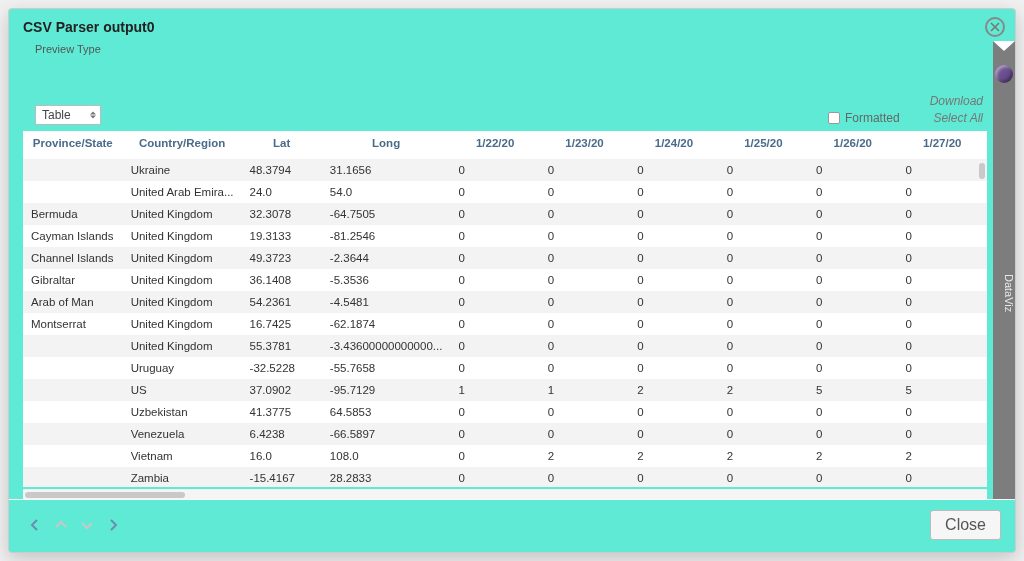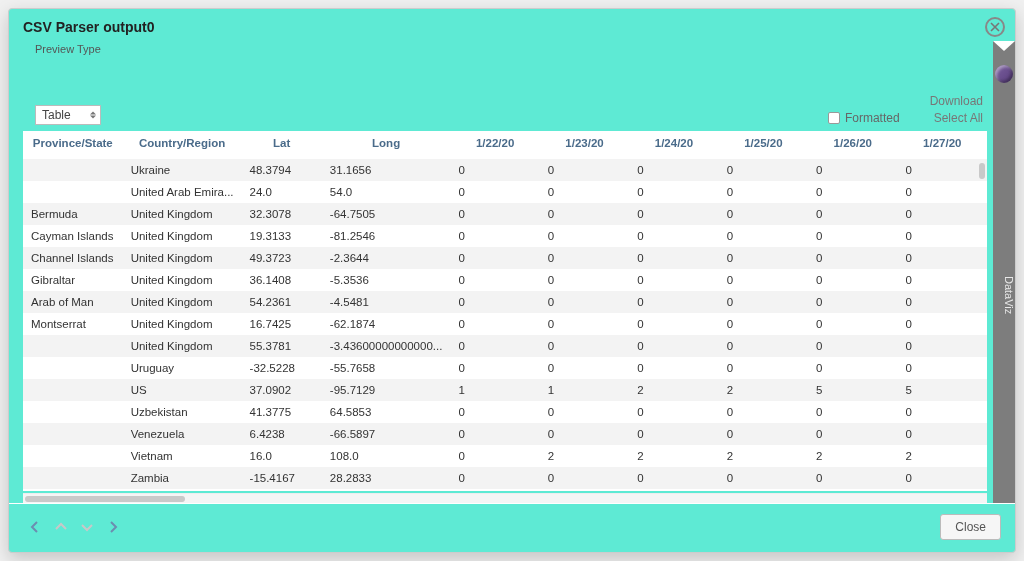--- a/index.html
+++ b/index.html
@@ -97,21 +97,21 @@
     font-size: 12px;
     color: #666;
   }
   .formatted { display: flex; align-items: center; gap: 5px; cursor: pointer; }
   .checkbox {
     width: 12px; height: 12px;
     border: 1px solid #999;
     border-radius: 2px;
     background: #fff;
   }
-  .right-links { display: flex; flex-direction: column; align-items: flex-end; gap: 3px; }
+  .right-links { display: flex; flex-direction: column; align-items: flex-end; gap: 3px; font-style: italic; }
   .right-links span { cursor: pointer; color: #777; }
   .table-wrap {
     flex: 1;
     overflow: auto;
     border-top: 0;
     position: relative;
   }
   table {
     border-collapse: collapse;
     width: 100%;
@@ -158,21 +158,21 @@
     border-top: 1px solid #fff;
   }
   .nav-arrows { display: flex; gap: 10px; color: #bbb; }
   .nav-arrows .arrow { cursor: pointer; display:flex; align-items:center; }
   .nav-arrows svg { width: 16px; height: 16px; }
   .nav-arrows .active svg { stroke: #6c8db0; }
   .close-btn {
     border: 1px solid #bbb;
     background: #f6f6f6;
     color: #555;
-    font-size: 12px;
+    font-size: 16px;
     padding: 5px 14px;
     border-radius: 3px;
     cursor: pointer;
   }
   .side-tab {
     width: 22px;
     background: #7d7d7d;
     color: #e8e8e8;
     display: flex;
     align-items: flex-start;

